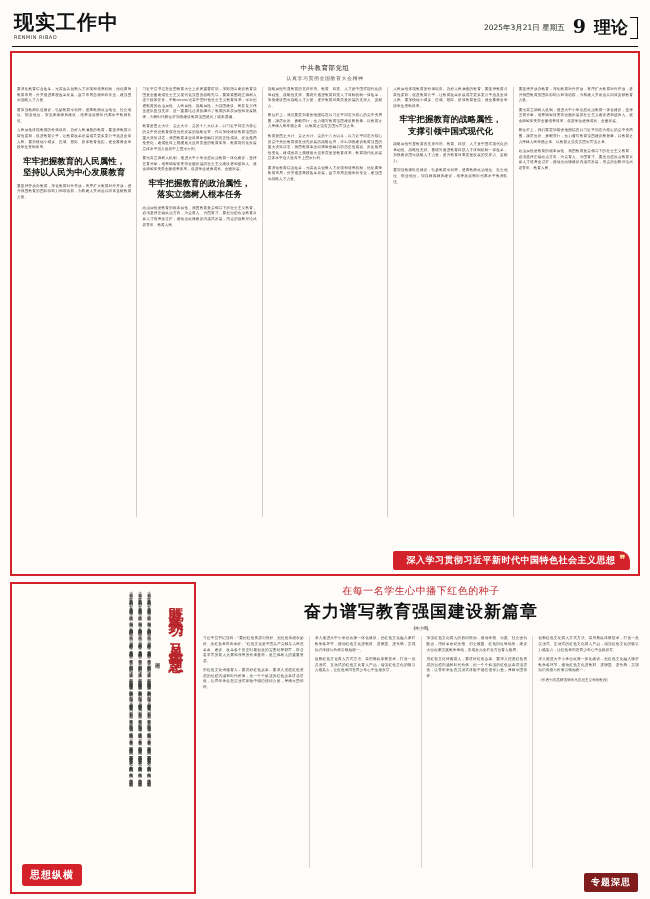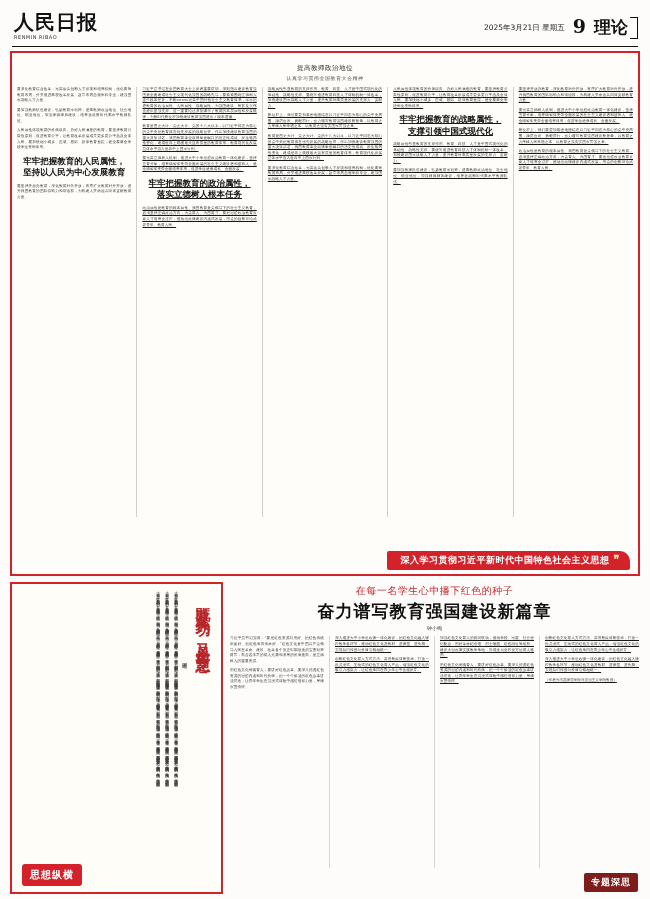--- a/index.html
+++ b/index.html
@@ -127,21 +127,20 @@
     height:430px;
   }
   .col{
     flex:1;
     position:relative;
     overflow:hidden;
   }
   .col + .col{
     border-left:0.5px solid #cfcfcf;
     padding-left:5px;
-    text-decoration:underline;
   }
   .subhead{
     font-family:"DejaVu Serif","Liberation Serif",serif;
     font-weight:bold;
     font-size:8.5px;
     color:#111;
     line-height:1.35;
     text-align:center;
     margin:5px 2px 5px 2px;
   }
@@ -159,21 +158,21 @@
   
   .bottom{
     position:relative;
     margin:6px 10px 0 10px;
     height:312px;
     box-sizing:border-box;
     display:flex;
     gap:6px;
   }
   .left-panel{
-    width:213px;
+    width:186px;
     border:2px solid #d4222a;
     box-sizing:border-box;
     padding:5px 4px;
     position:relative;
     background:#fffdf8;
     display:flex;
     flex-direction:row-reverse;
     gap:3px;
     overflow:hidden;
   }
@@ -270,21 +269,21 @@
   }
   
   .banner{
     position:absolute;
     right:8px;bottom:4px;
     background:#d4222a;
     color:#fff;
     font-family:"DejaVu Serif","Liberation Serif",serif;
     font-weight:bold;
     font-size:9px;
-    padding:3px 10px 3px 14px;
+    padding:3px 4px 3px 14px;
     letter-spacing:0.5px;
     border-radius:2px 10px 2px 2px;
     display:flex;align-items:center;gap:4px;
   }
   .banner .q{
     font-size:11px;
     color:#ffd9a0;
     line-height:0.8;
   }
   .small-note{
@@ -295,35 +294,35 @@
     word-break:break-all;
   }
 </style>
 </head>
 <body>
 
 <div class="page">
 
   <div class="masthead">
     <div>
-      <div class="logo">人民日报</div>
+      <div class="logo">现实工作中</div>
       <div class="logo-sub">RENMIN RIBAO</div>
     </div>
     <div class="masthead-right">
       <div class="issue-date">2025年3月21日 星期五</div>
       <div class="page-no">9</div>
       <div class="section-name">理论</div>
     </div>
   </div>
   <div class="rule"></div>
 
   <div class="top-box">
 
     <div class="byline">
-      <span>提高教师政治地位</span>
+      <span>中共教育部党组</span>
       <span class="b2">认真学习贯彻全国教育大会精神</span>
     </div>
 
     <div class="cols">
       <div class="col">
         <p class="txt">要深化教育综合改革，完善拔尖创新人才发现和培养机制，优化高等教育布局，分类推进高校改革发展，超常布局急需学科专业，建强国家战略人才力量。</p>
         <p class="txt">要加强教师队伍建设，弘扬教育家精神，提高教师政治地位、社会地位、职业地位，加强师德师风建设，培养造就新时代高水平教师队伍。</p>
         <p class="txt">人民属性体现教育的价值取向。办好人民满意的教育，要坚持教育公益性原则，促进教育公平，让教育改革发展成果更多更公平惠及全体人民。要加快缩小城乡、区域、校际、群体教育差距，健全覆盖全学段学生资助体系。</p>
         <div class="subhead">牢牢把握教育的人民属性，坚持以人民为中心发展教育</div>
         <p class="txt">要坚持开放办教育，深化教育对外开放，有序扩大教育对外开放，提升我国教育的国际影响力和话语权，为构建人类命运共同体贡献教育力量。</p>

